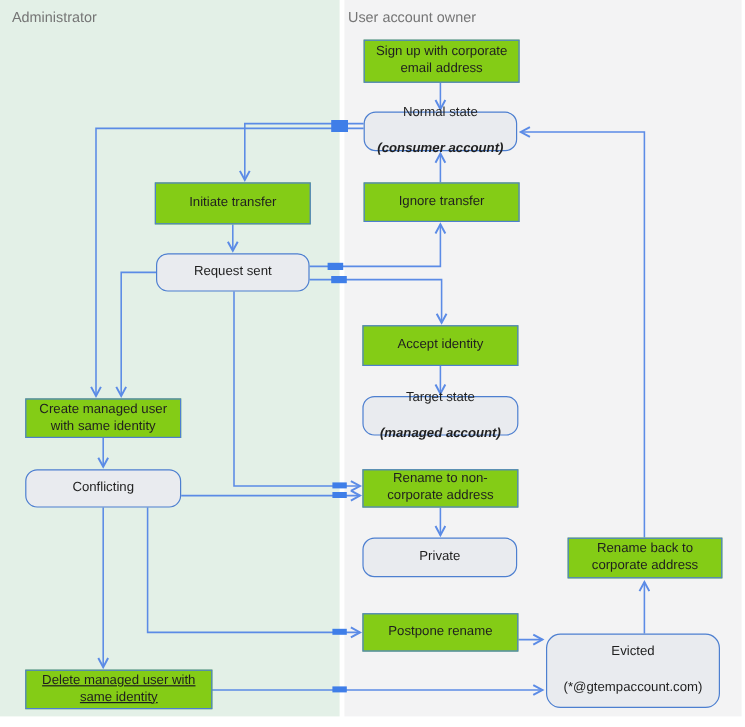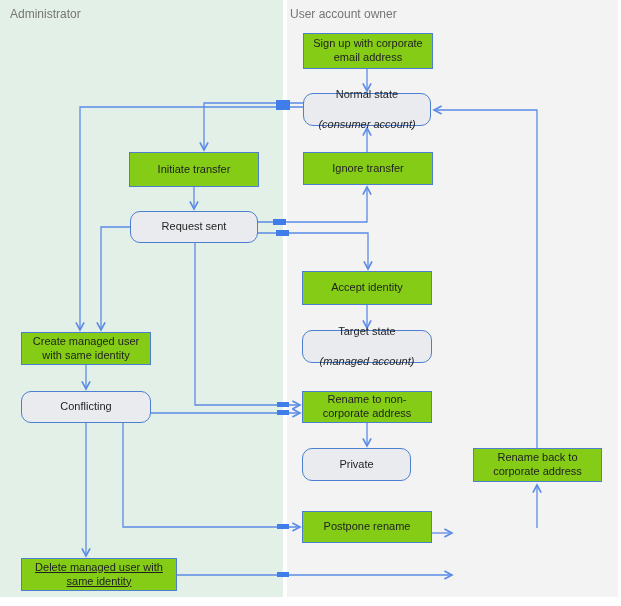--- a/index.html
+++ b/index.html
@@ -20,21 +20,21 @@
   .node{
     position:absolute;box-sizing:border-box;z-index:10;
     border:1px solid #4d7fd0;
     display:flex;flex-direction:column;align-items:center;justify-content:center;
     text-align:center;font-size:11px;line-height:1.25;color:#1f1f1f;
     padding:2px 4px;
   }
   .node.action{background:#84cc16;}
   .node.state{background:#e9ebef;border-radius:10px;gap:16px;}
   .node.state.big{border-radius:12px;}
-  .sub-italic{font-style:italic;}
+  .sub-italic{font-style:italic;font-weight:bold;}
 </style>
 </head>
 <body>
 
 <div class="canvas">
 
   <div class="lane lane-admin">
     <div class="lane-title">Administrator</div>
   </div>
   <div class="lane lane-user">
@@ -114,30 +114,34 @@
   </div>
 
   <div class="node state" style="left:21px;top:391px;width:130px;height:32px;">
     <span>Conflicting</span>
   </div>
 
   <div class="node action" style="left:302px;top:391px;width:130px;height:32px;">
     <span>Rename to non-corporate address</span>
   </div>
 
-  <div class="node state" style="left:302px;top:448px;width:109px;height:33px;">
+  <div class="node state" style="left:302px;top:448px;width:129px;height:33px;">
     <span>Private</span>
   </div>
 
   <div class="node action" style="left:473px;top:448px;width:129px;height:34px;">
     <span>Rename back to corporate address</span>
   </div>
 
   <div class="node action" style="left:302px;top:511px;width:130px;height:32px;">
     <span>Postpone rename</span>
   </div>
 
+  <div class="node state big" style="left:455px;top:528px;width:145px;height:62px;">
+    <span>Evicted</span>
+    <span>(*@gtempaccount.com)</span>
+  </div>
 
   <div class="node action" style="left:21px;top:558px;width:156px;height:33px;text-decoration:underline;">
     <span>Delete managed user with same identity</span>
   </div>
 
 </div>
 
 </body></html>

